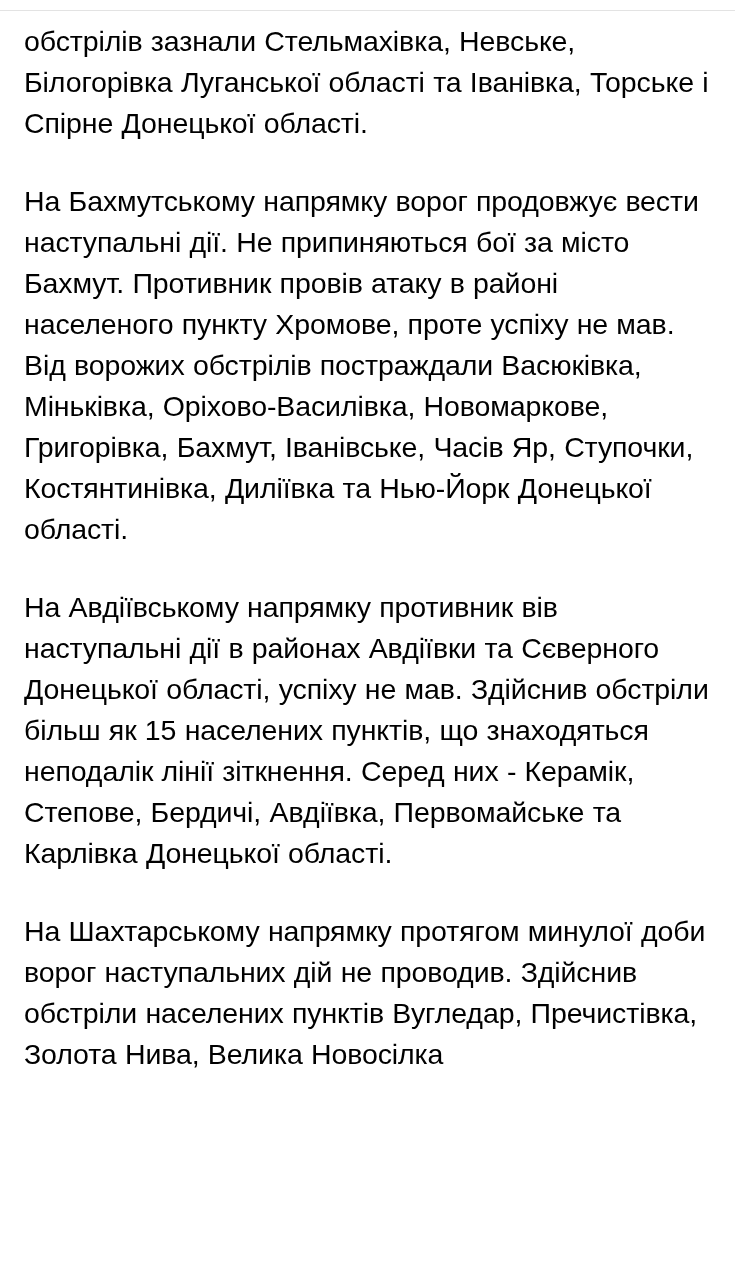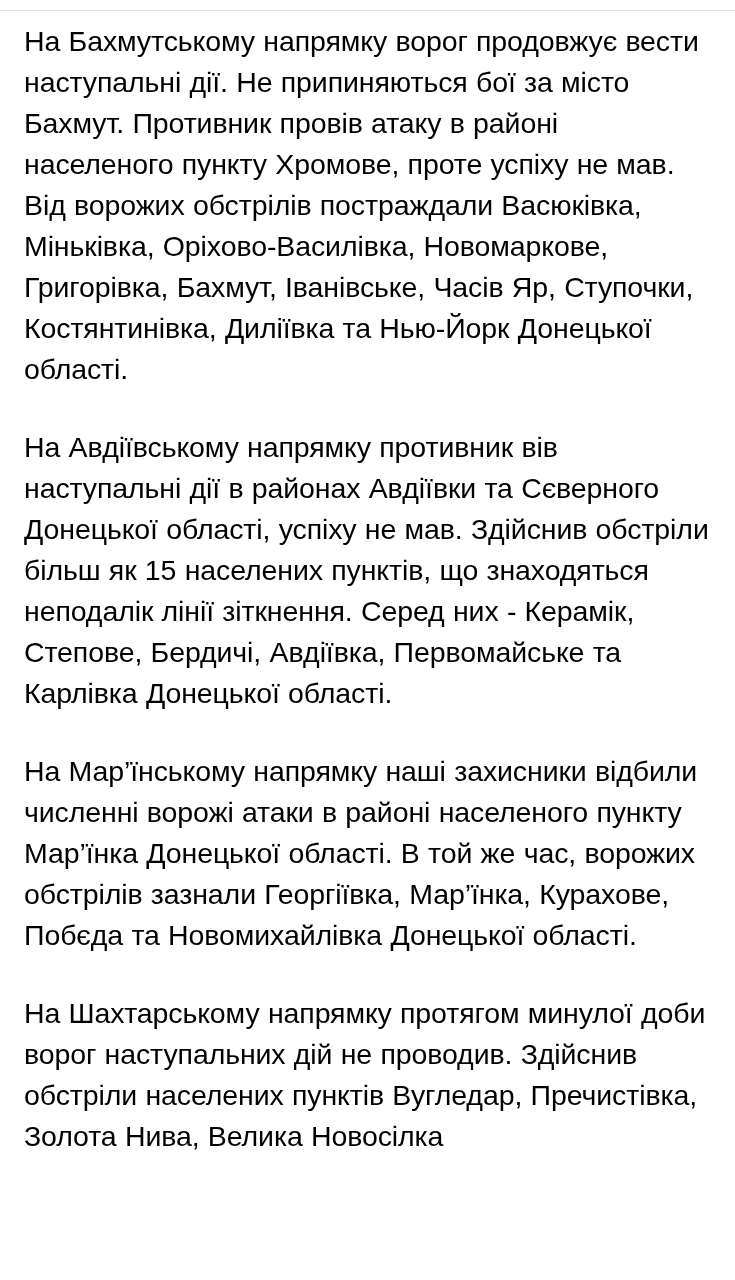--- a/index.html
+++ b/index.html
@@ -45,19 +45,19 @@
   }
 </style>
 </head>
 <body>
 
 <div class="page">
 
   <div class="top-strip"></div>
 
   <div class="article">
+    <p class="para">обстрілів зазнали Стельмахівка, Невське, Білогорівка Луганської області та Іванівка, Торське і Спірне Донецької області.</p>
     <p class="para">На Бахмутському напрямку ворог продовжує вести наступальні дії. Не припиняються бої за місто Бахмут. Противник провів атаку в районі населеного пункту Хромове, проте успіху не мав. Від ворожих обстрілів постраждали Васюківка, Міньківка, Оріхово-Василівка, Новомаркове, Григорівка, Бахмут, Іванівське, Часів Яр, Ступочки, Костянтинівка, Дилiївка та Нью-Йорк Донецької області.</p>
     <p class="para">На Авдіївському напрямку противник вів наступальні дії в районах Авдіївки та Сєверного Донецької області, успіху не мав. Здійснив обстріли більш як 15 населених пунктів, що знаходяться неподалік лінії зіткнення. Серед них - Керамік, Степове, Бердичі, Авдіївка, Первомайське та Карлівка Донецької області.</p>
-    <p class="para">На Мар’їнському напрямку наші захисники відбили численні ворожі атаки в районі населеного пункту Мар’їнка Донецької області. В той же час, ворожих обстрілів зазнали Георгіївка, Мар’їнка, Курахове, Побєда та Новомихайлівка Донецької області.</p>
     <p class="para">На Шахтарському напрямку протягом минулої доби ворог наступальних дій не проводив. Здійснив обстріли населених пунктів Вугледар, Пречистівка, Золота Нива, Велика Новосілка</p>
   </div>
 
 </div>
 
 </body></html>

